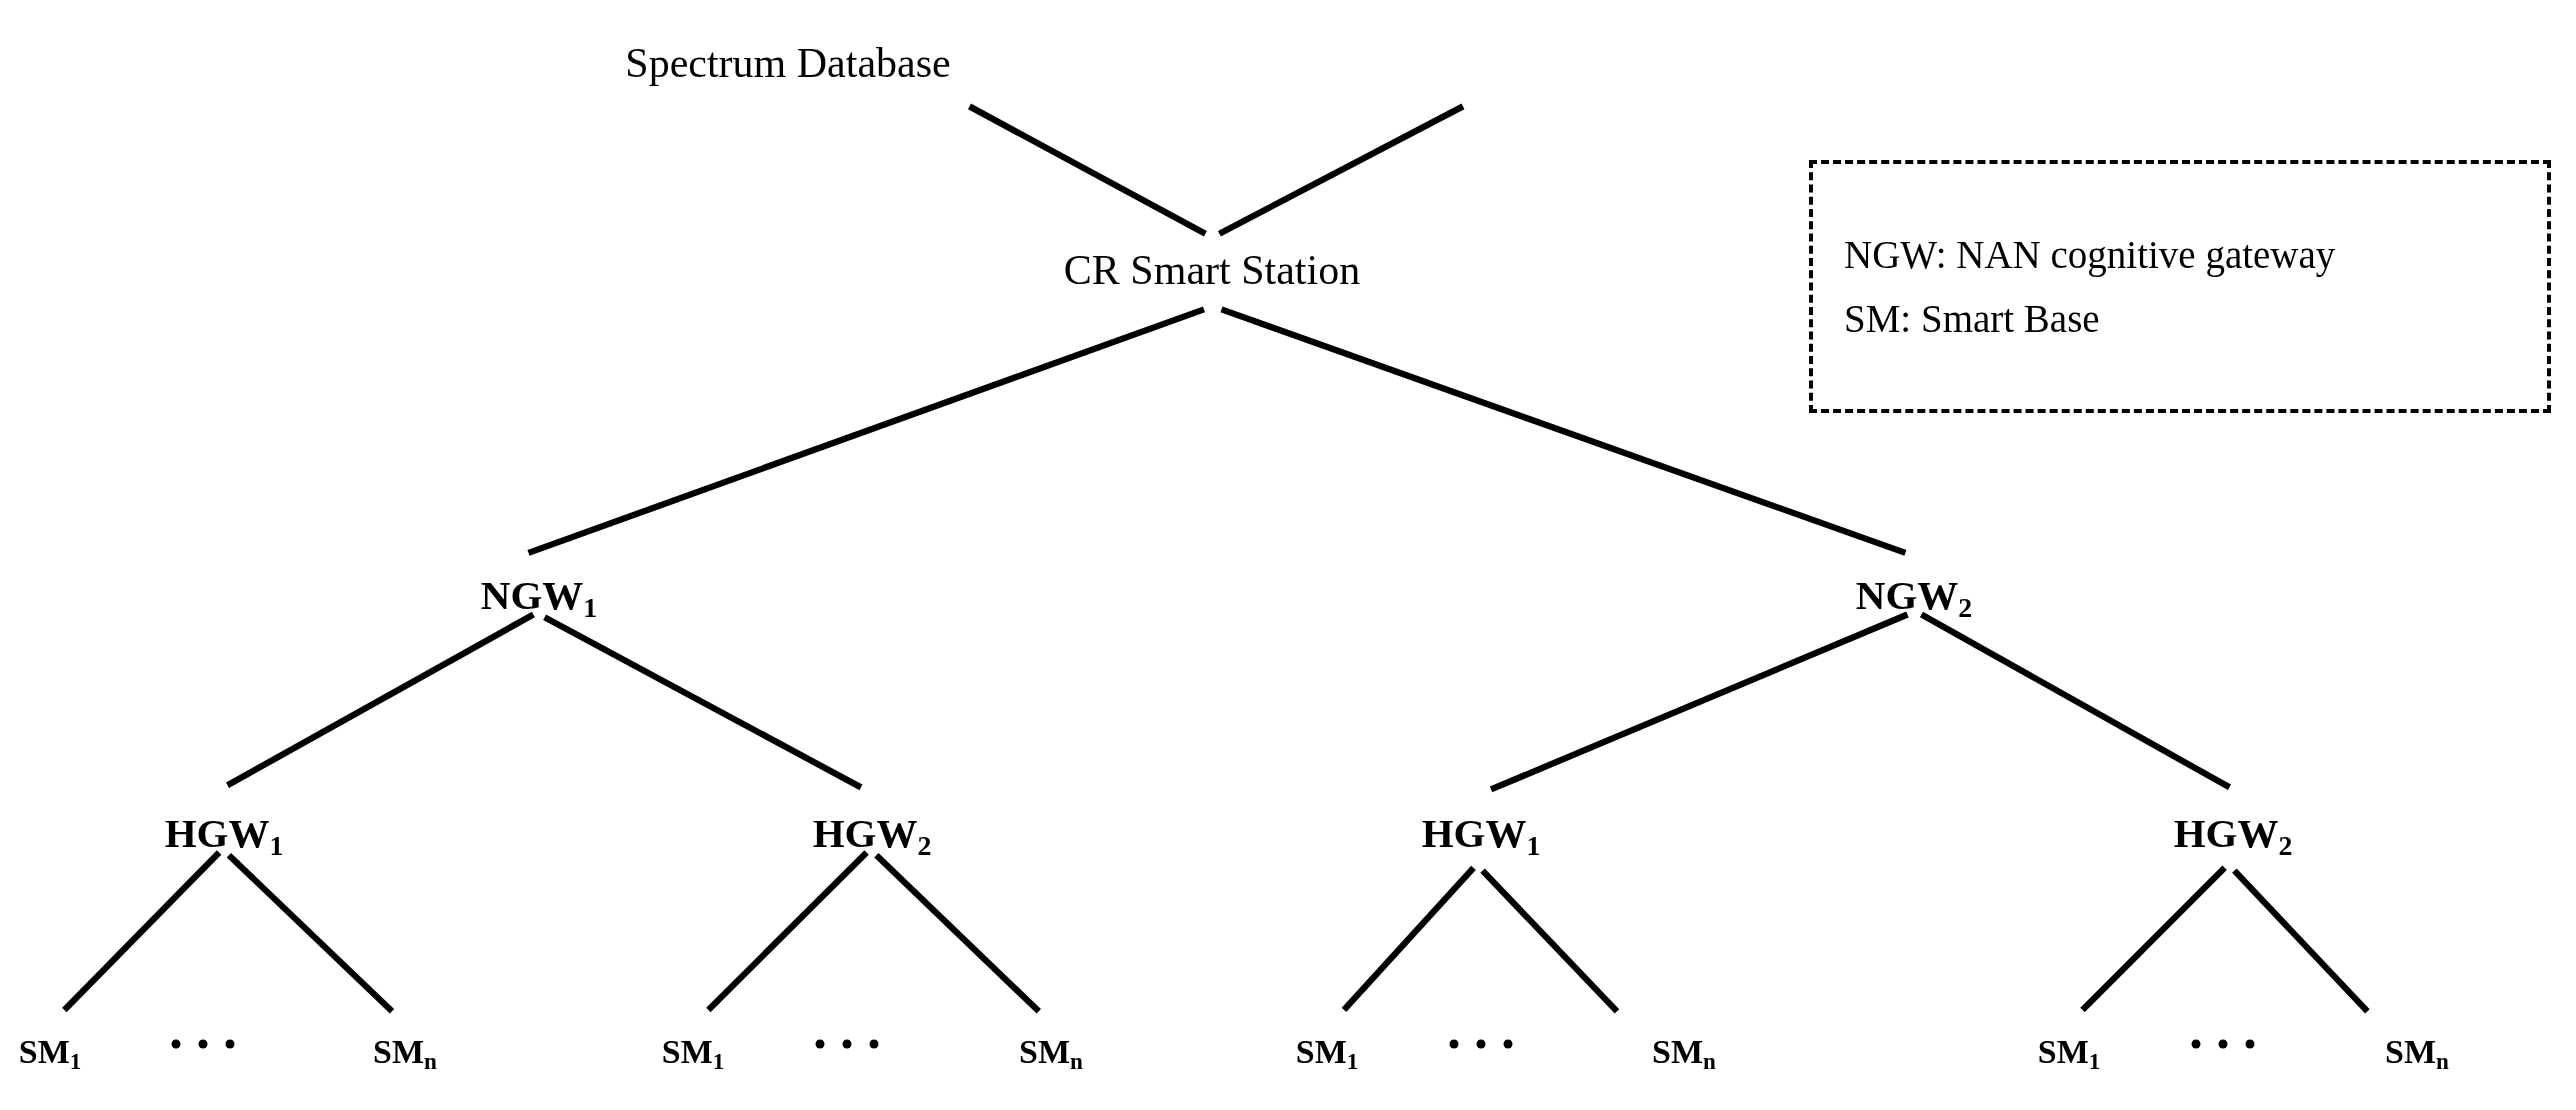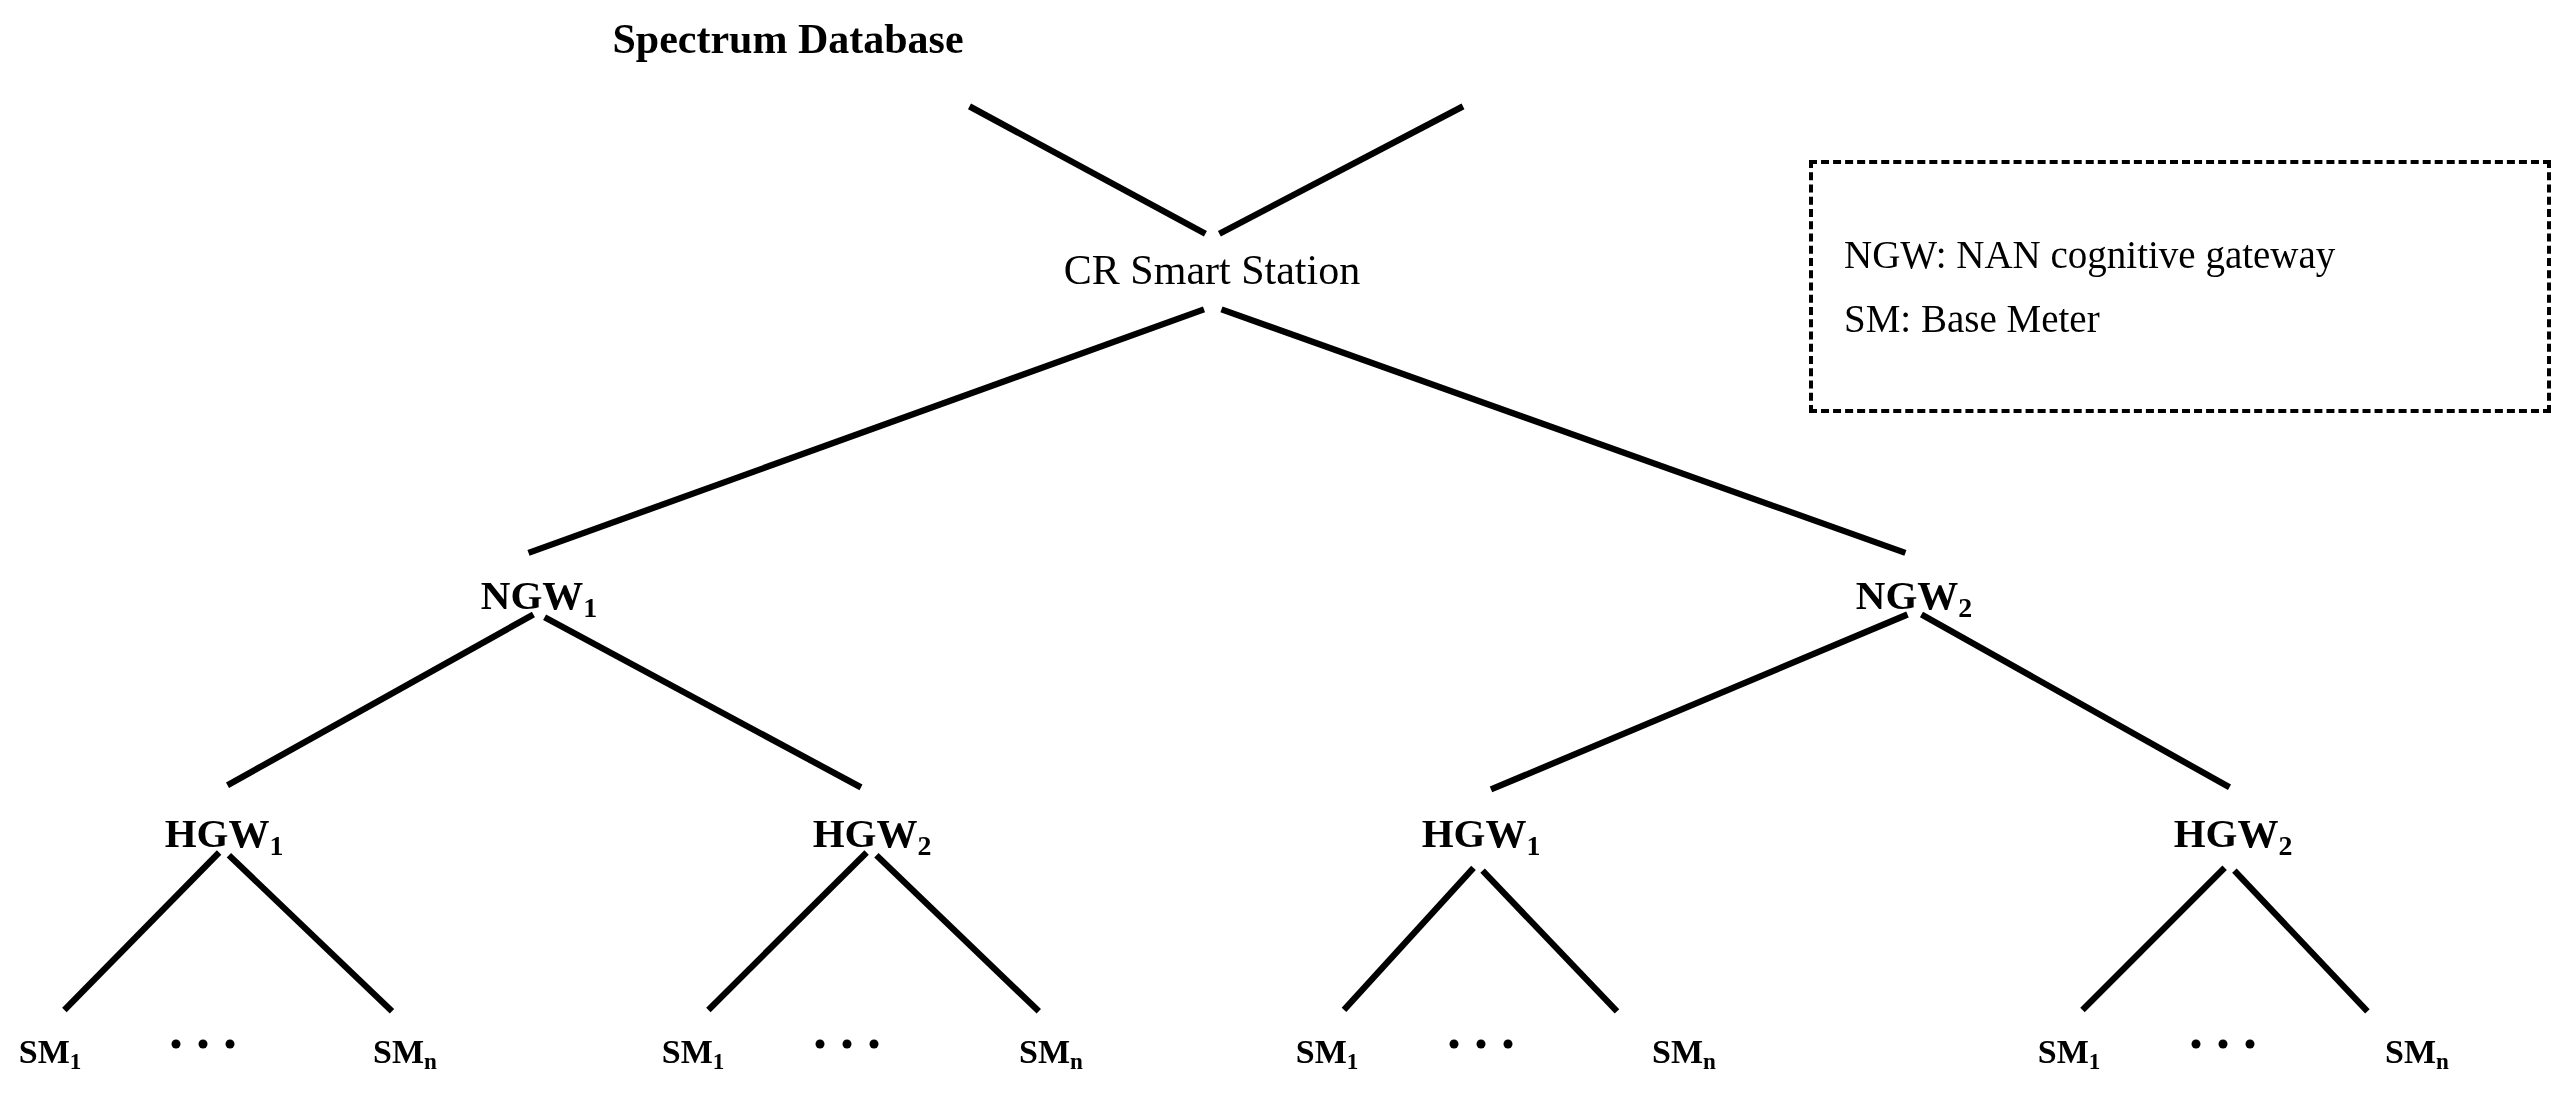--- a/index.html
+++ b/index.html
@@ -25,21 +25,22 @@
   }
   .node-label {
     position: absolute;
     white-space: nowrap;
     color: #000000;
     line-height: 1;
     transform: translate(-50%, -50%);
   }
   .lvl-top {
     font-size: 42px;
-    font-weight: bold;
+    font-weight: normal;
+    margin-top: 24px;
   }
   .lvl-cr {
     font-size: 42px;
     font-weight: normal;
   }
   .lvl-gw {
     font-size: 41px;
     font-weight: bold;
     margin-top: 20px;
   }
@@ -152,17 +153,17 @@
   <div class="node-label lvl-sm" style="left: 2069px; top: 1052px;">SM<sub>1</sub></div>
   <div class="ellipsis" style="left: 2223px; top: 1044px;">
       <i></i>
       <i></i>
       <i></i>
     </div>
   <div class="node-label lvl-sm" style="left: 2417px; top: 1052px;">SM<sub>n</sub></div>
 
   <div id="legend">
     <div class="legend-line">NGW: NAN cognitive gateway</div>
-    <div class="legend-line">SM: Base Meter</div>
+    <div class="legend-line">SM: Smart Base</div>
   </div>
 
 </div>
 
 
 </body></html>

